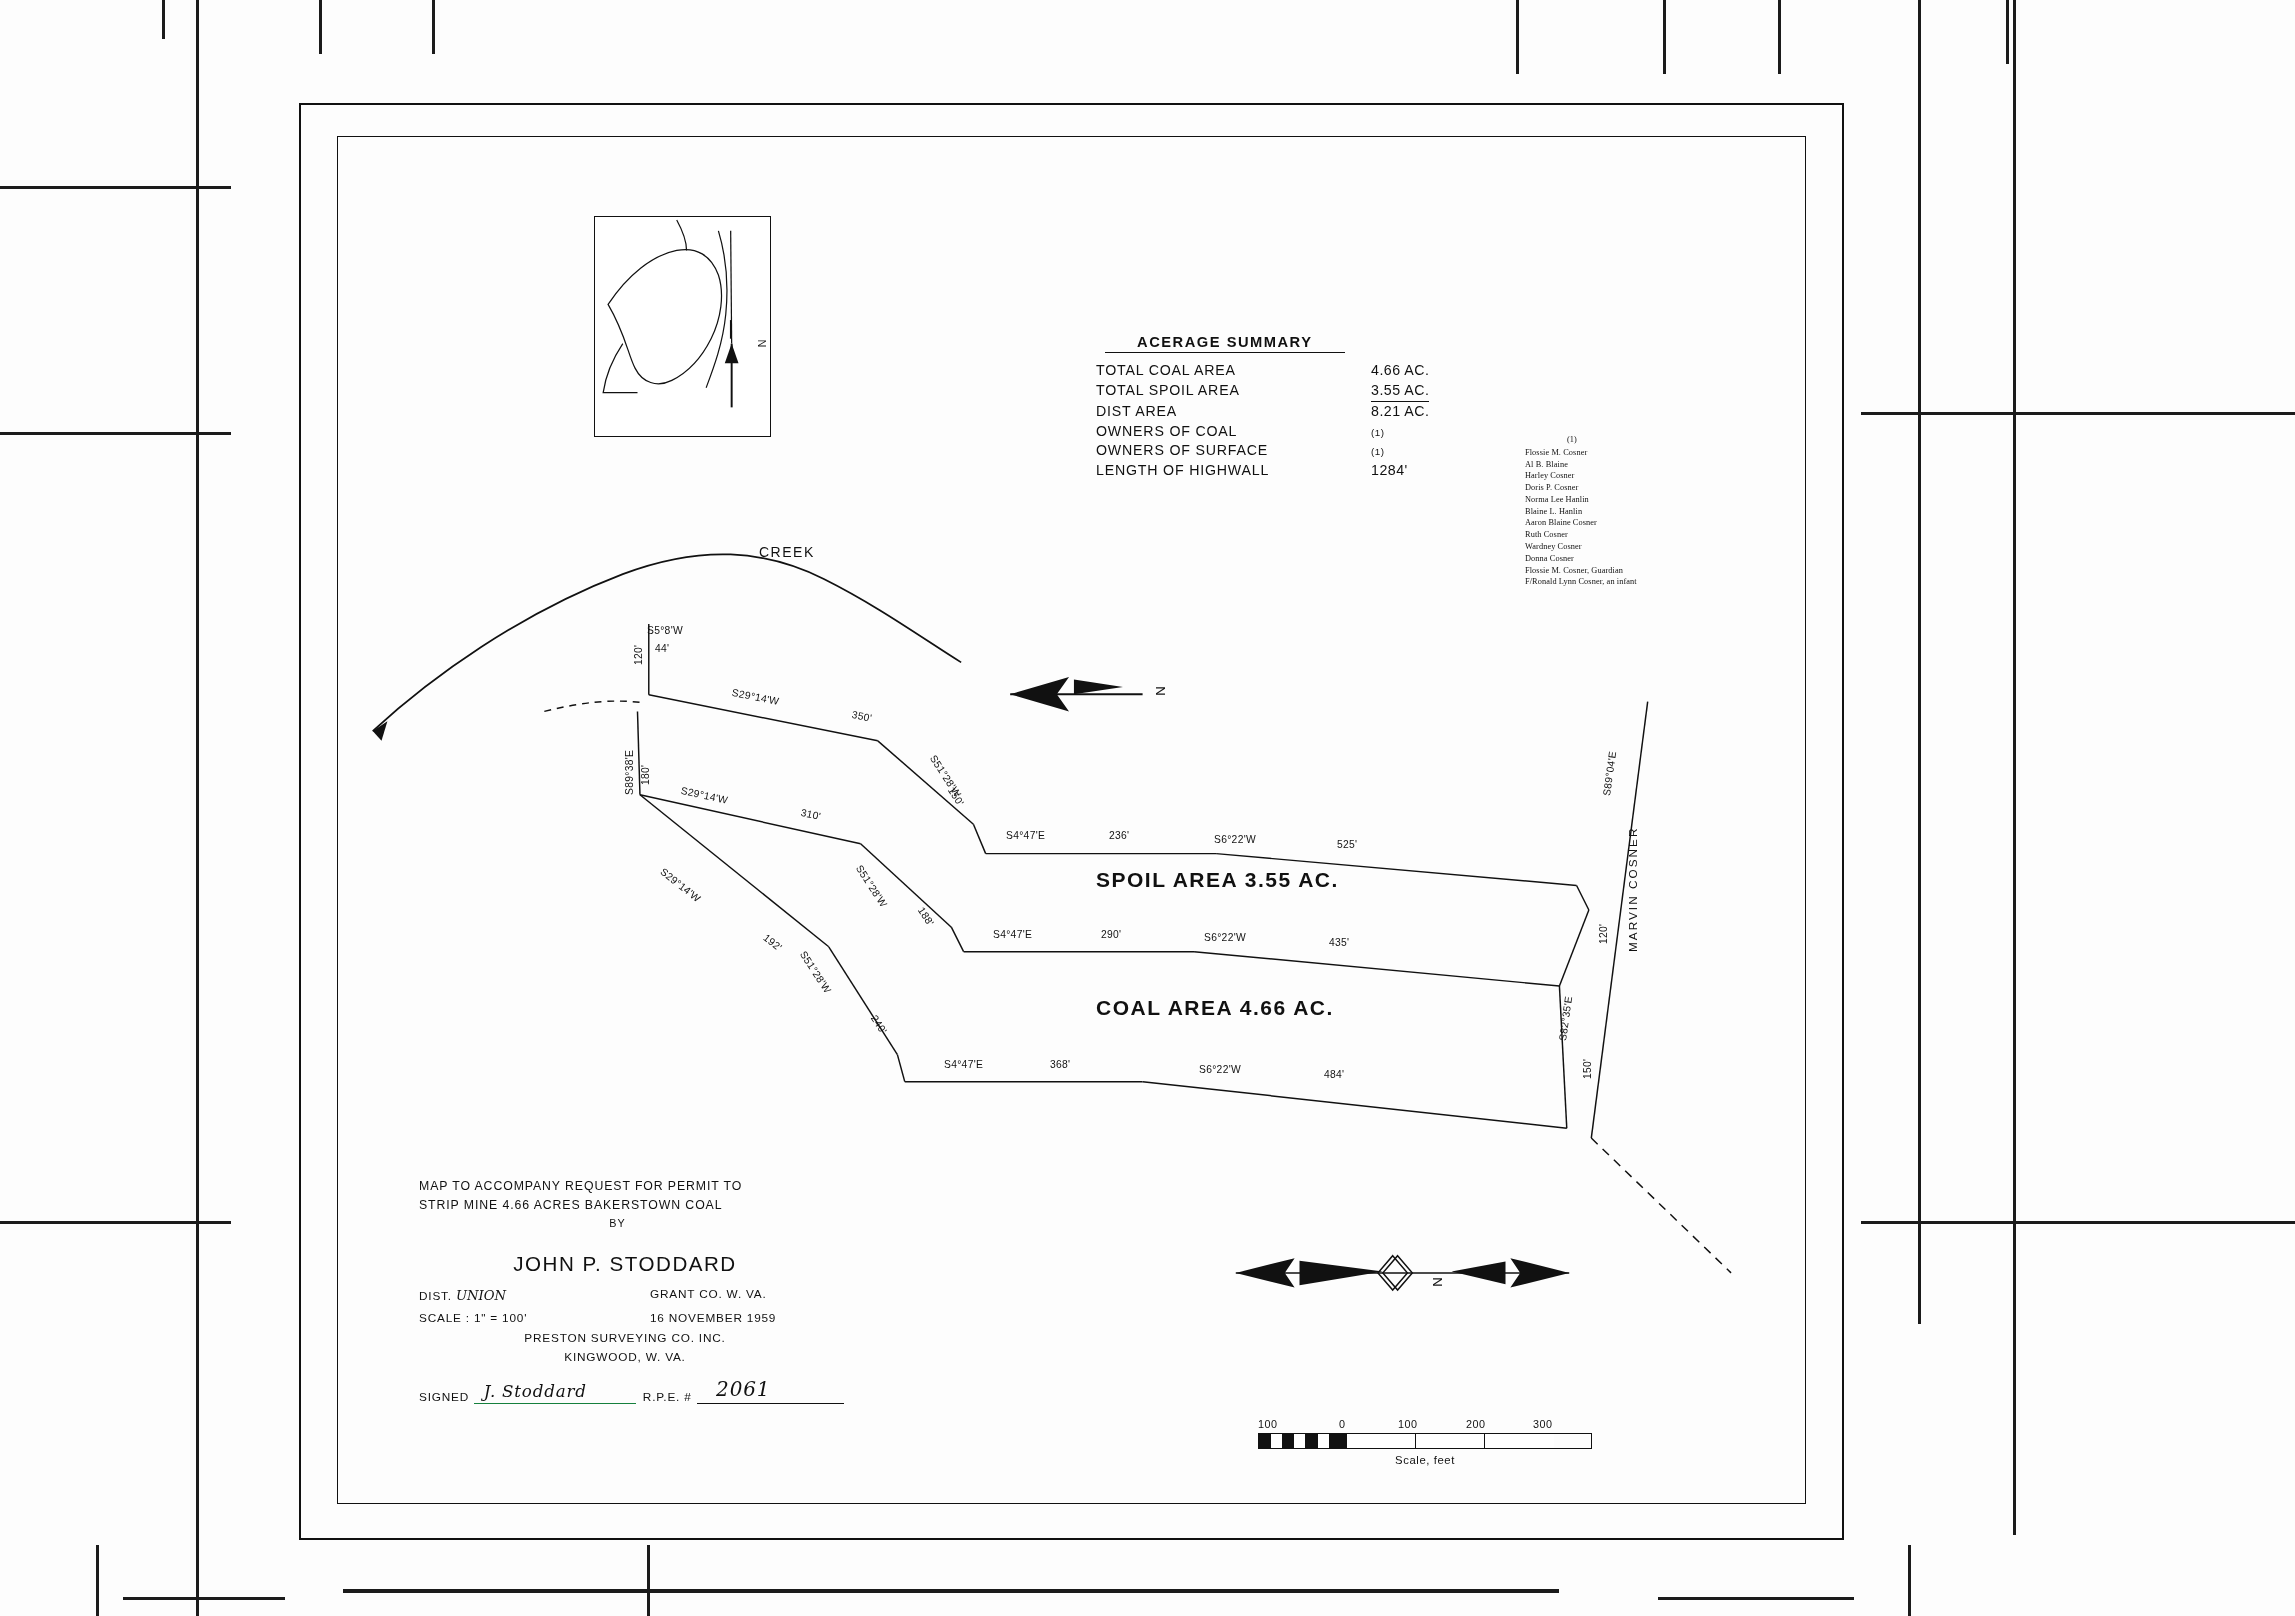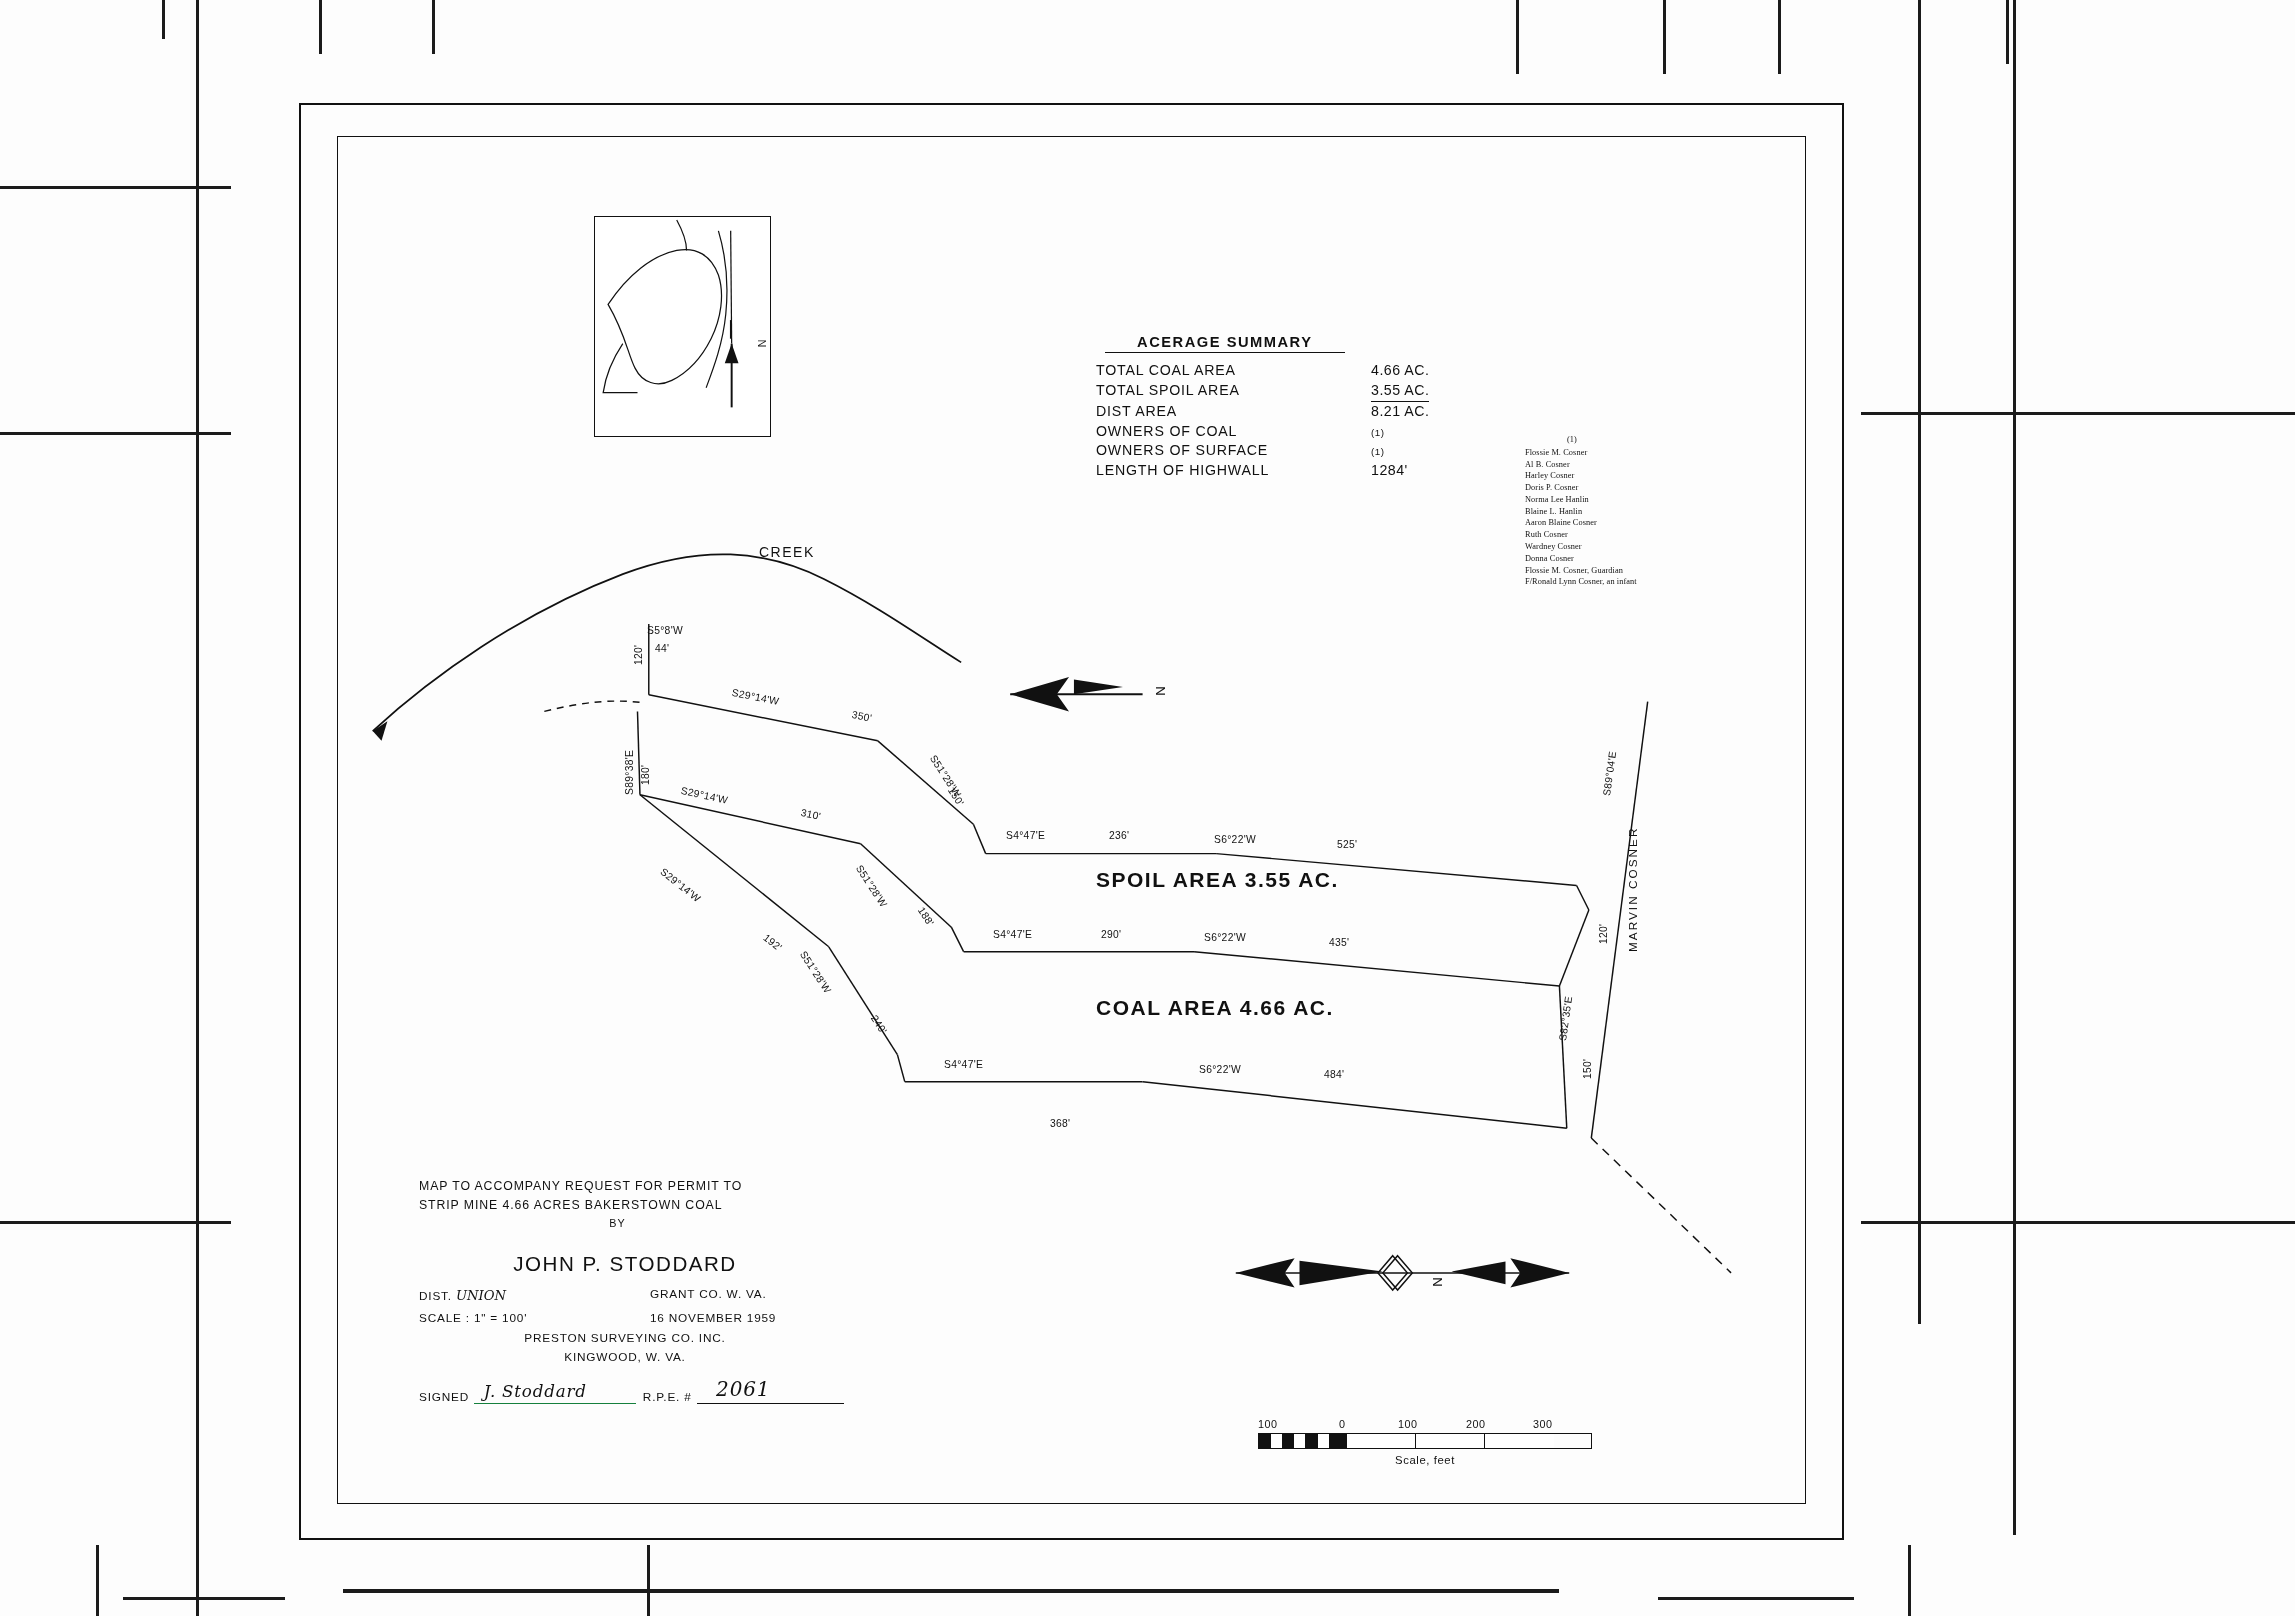--- a/index.html
+++ b/index.html
@@ -318,21 +318,21 @@
       <div class="acreage-row">
         <span class="acreage-label">LENGTH OF HIGHWALL</span>
         <span class="acreage-value">1284'</span>
       </div>
     </div>
   </div>
 
   <div class="owners">
     <div class="owners-head">(1)</div>
     <div>Flossie M. Cosner</div>
-    <div>Al B. Cosner</div>
+    <div>Al B. Blaine</div>
     <div>Harley Cosner</div>
     <div>Doris P. Cosner</div>
     <div>Norma Lee Hanlin</div>
     <div>Blaine L. Hanlin</div>
     <div>Aaron Blaine Cosner</div>
     <div>Ruth Cosner</div>
     <div>Wardney Cosner</div>
     <div>Donna Cosner</div>
     <div>Flossie M. Cosner, Guardian</div>
     <div>F/Ronald Lynn Cosner, an infant</div>
@@ -446,21 +446,21 @@
   <div class="bl" style="left:1204px; top:932px;">S6°22'W</div>
   <div class="bl" style="left:1329px; top:937px;">435'</div>
 
   <div class="bl" style="left:665px; top:866px; transform:rotate(38deg); transform-origin:left top;">S29°14'W</div>
   <div class="bl" style="left:768px; top:932px; transform:rotate(38deg); transform-origin:left top;">192'</div>
 
   <div class="bl" style="left:807px; top:949px; transform:rotate(57deg); transform-origin:left top;">S51°28'W</div>
   <div class="bl" style="left:878px; top:1013px; transform:rotate(57deg); transform-origin:left top;">240'</div>
 
   <div class="bl" style="left:944px; top:1059px;">S4°47'E</div>
-  <div class="bl" style="left:1050px; top:1118px;">368'</div>
+  <div class="bl" style="left:1050px; top:1059px;">368'</div>
   <div class="bl" style="left:1199px; top:1064px;">S6°22'W</div>
   <div class="bl" style="left:1324px; top:1069px;">484'</div>
 
   <div class="bl" style="left:1601px; top:795px; transform:rotate(-82deg); transform-origin:left top;">S89°04'E</div>
   <div class="bl" style="left:1598px; top:944px; transform:rotate(-90deg); transform-origin:left top;">120'</div>
 
   <div class="bl" style="left:1557px; top:1040px; transform:rotate(-82deg); transform-origin:left top;">S82°35'E</div>
   <div class="bl" style="left:1582px; top:1079px; transform:rotate(-90deg); transform-origin:left top;">150'</div>
 
   <div class="titleblock">

